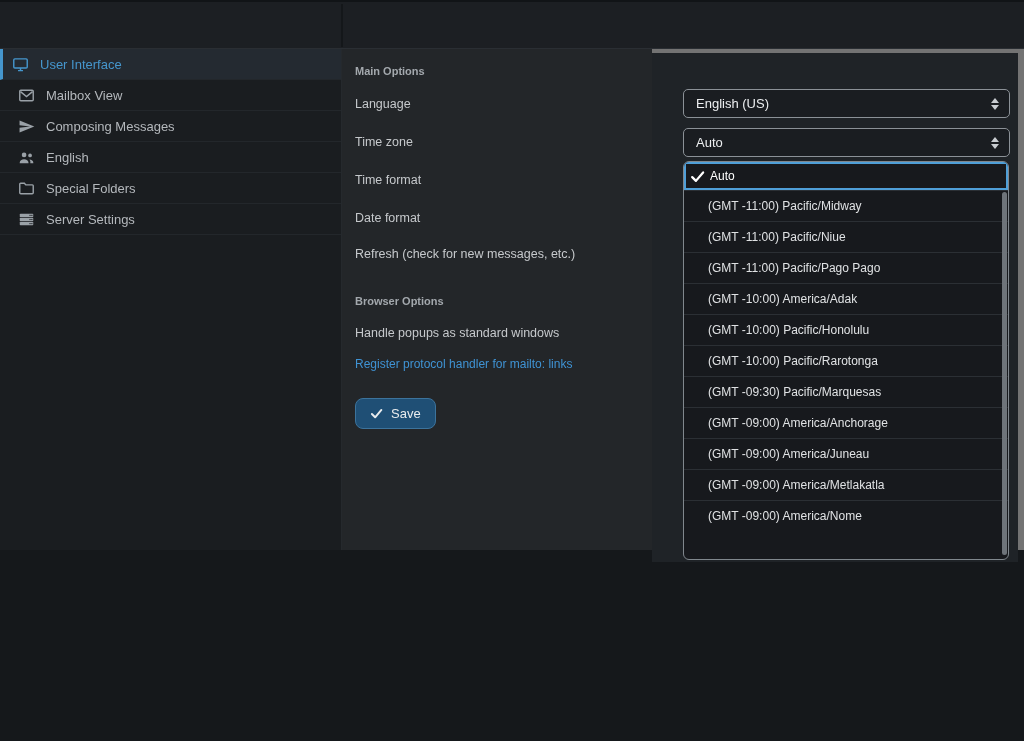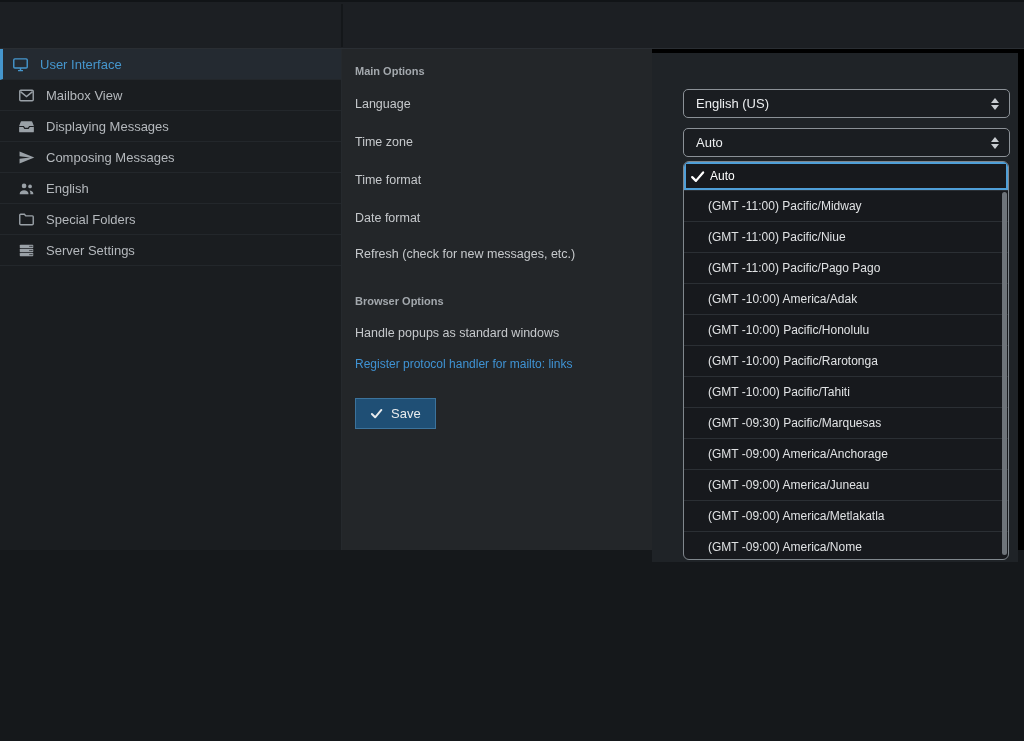--- a/index.html
+++ b/index.html
@@ -28,27 +28,27 @@
   .section-title { height:20px; line-height:20px; font-size:11px; font-weight:bold; color:#a3a8ad; }
   .row38 { height:38px; display:flex; align-items:center; }
   .row34 { height:34px; display:flex; align-items:center; }
   .row31 { height:31px; display:flex; align-items:center; }
   .form-label { font-size:12.5px; color:#c6c9cc; }
   .first-row { margin-top:4px; }
   .browser-title { margin-top:20px; }
   .browser-first { margin-top:6px; }
   .link { font-size:12px; color:#3f93d4; cursor:pointer; text-decoration:none; }
   .save-btn { margin-top:19px; height:31px; display:inline-flex; align-items:center; gap:8px;
-              background:#1f4f75; border:1px solid #3c739c; border-radius:0;
+              background:#1f4f75; border:1px solid #3c739c; border-radius:8px;
               color:#e9ecee; font-size:13px; padding:0 14px; cursor:pointer;
               font-family:"Liberation Sans", sans-serif; }
   .save-btn svg { width:13px; height:13px; }
 
   
-  .right { position:absolute; top:49px; left:652px; right:0; bottom:0; background:#000000;text-decoration:underline; }
+  .right { position:absolute; top:49px; left:652px; right:0; bottom:0; background:#737373;text-decoration:underline; }
   .content-panel { position:absolute; left:0; top:4px; width:366px; height:509px; background:#1f2327; }
 
   .select-control { position:absolute; left:31px; width:327px; height:29px;
                     background:#1a1d21; border:1px solid #8b9197; border-radius:5px;
                     display:flex; align-items:center; padding:0 10px 0 12px; cursor:pointer; }
   .select-control .select-value { flex:1; font-size:13px; color:#eceef0; }
   .sel-language { top:36px; }
   .sel-timezone { top:75px; }
   .sort-icon { display:flex; flex-direction:column; gap:2px; align-items:center; }
   .tri-up { width:0; height:0; border-left:4px solid transparent; border-right:4px solid transparent;
@@ -92,29 +92,20 @@
     <div class="nav-item">
       <span class="nav-icon">
         <svg viewBox="0 0 24 24">
             <rect x="2.5" y="4.5" width="19" height="15" rx="1.5" fill="none" stroke="currentColor" stroke-width="2"></rect>
             <path d="M3.5 6.5l8.5 7 8.5-7" fill="none" stroke="currentColor" stroke-width="2"></path>
           </svg>
       </span>
       <span class="nav-label">Mailbox View</span>
     </div>
 
-    <div class="nav-item">
-      <span class="nav-icon">
-        <svg viewBox="0 0 24 24">
-            <path fill="currentColor" d="M5 4.5h14a1 1 0 01.9.6L22.3 11a1 1 0 01.1.4V19a1.2 1.2 0 01-1.2 1.2H2.8A1.2 1.2 0 011.6 19v-7.6a1 1 0 01.1-.4L4.1 5.1a1 1 0 01.9-.6z"></path>
-            <path d="M1.6 12h6.2l1.7 2.7h5l1.7-2.7h6.2" fill="none" stroke="#1a1d20" stroke-width="1.7"></path>
-          </svg>
-      </span>
-      <span class="nav-label">Displaying Messages</span>
-    </div>
 
     <div class="nav-item">
       <span class="nav-icon">
         <svg viewBox="0 0 24 24">
             <path fill="currentColor" d="M2.2 20.5L23 12 2.2 3.5v6.6L17 12 2.2 13.9z"></path>
           </svg>
       </span>
       <span class="nav-label">Composing Messages</span>
     </div>
 
@@ -236,23 +227,20 @@
         <div class="option">
             <span>(GMT -10:00) America/Adak</span>
           </div>
         <div class="option">
             <span>(GMT -10:00) Pacific/Honolulu</span>
           </div>
         <div class="option">
             <span>(GMT -10:00) Pacific/Rarotonga</span>
           </div>
         <div class="option">
-            <span>(GMT -10:00) Pacific/Tahiti</span>
-          </div>
-        <div class="option">
             <span>(GMT -09:30) Pacific/Marquesas</span>
           </div>
         <div class="option">
             <span>(GMT -09:00) America/Anchorage</span>
           </div>
         <div class="option">
             <span>(GMT -09:00) America/Juneau</span>
           </div>
         <div class="option">
             <span>(GMT -09:00) America/Metlakatla</span>

